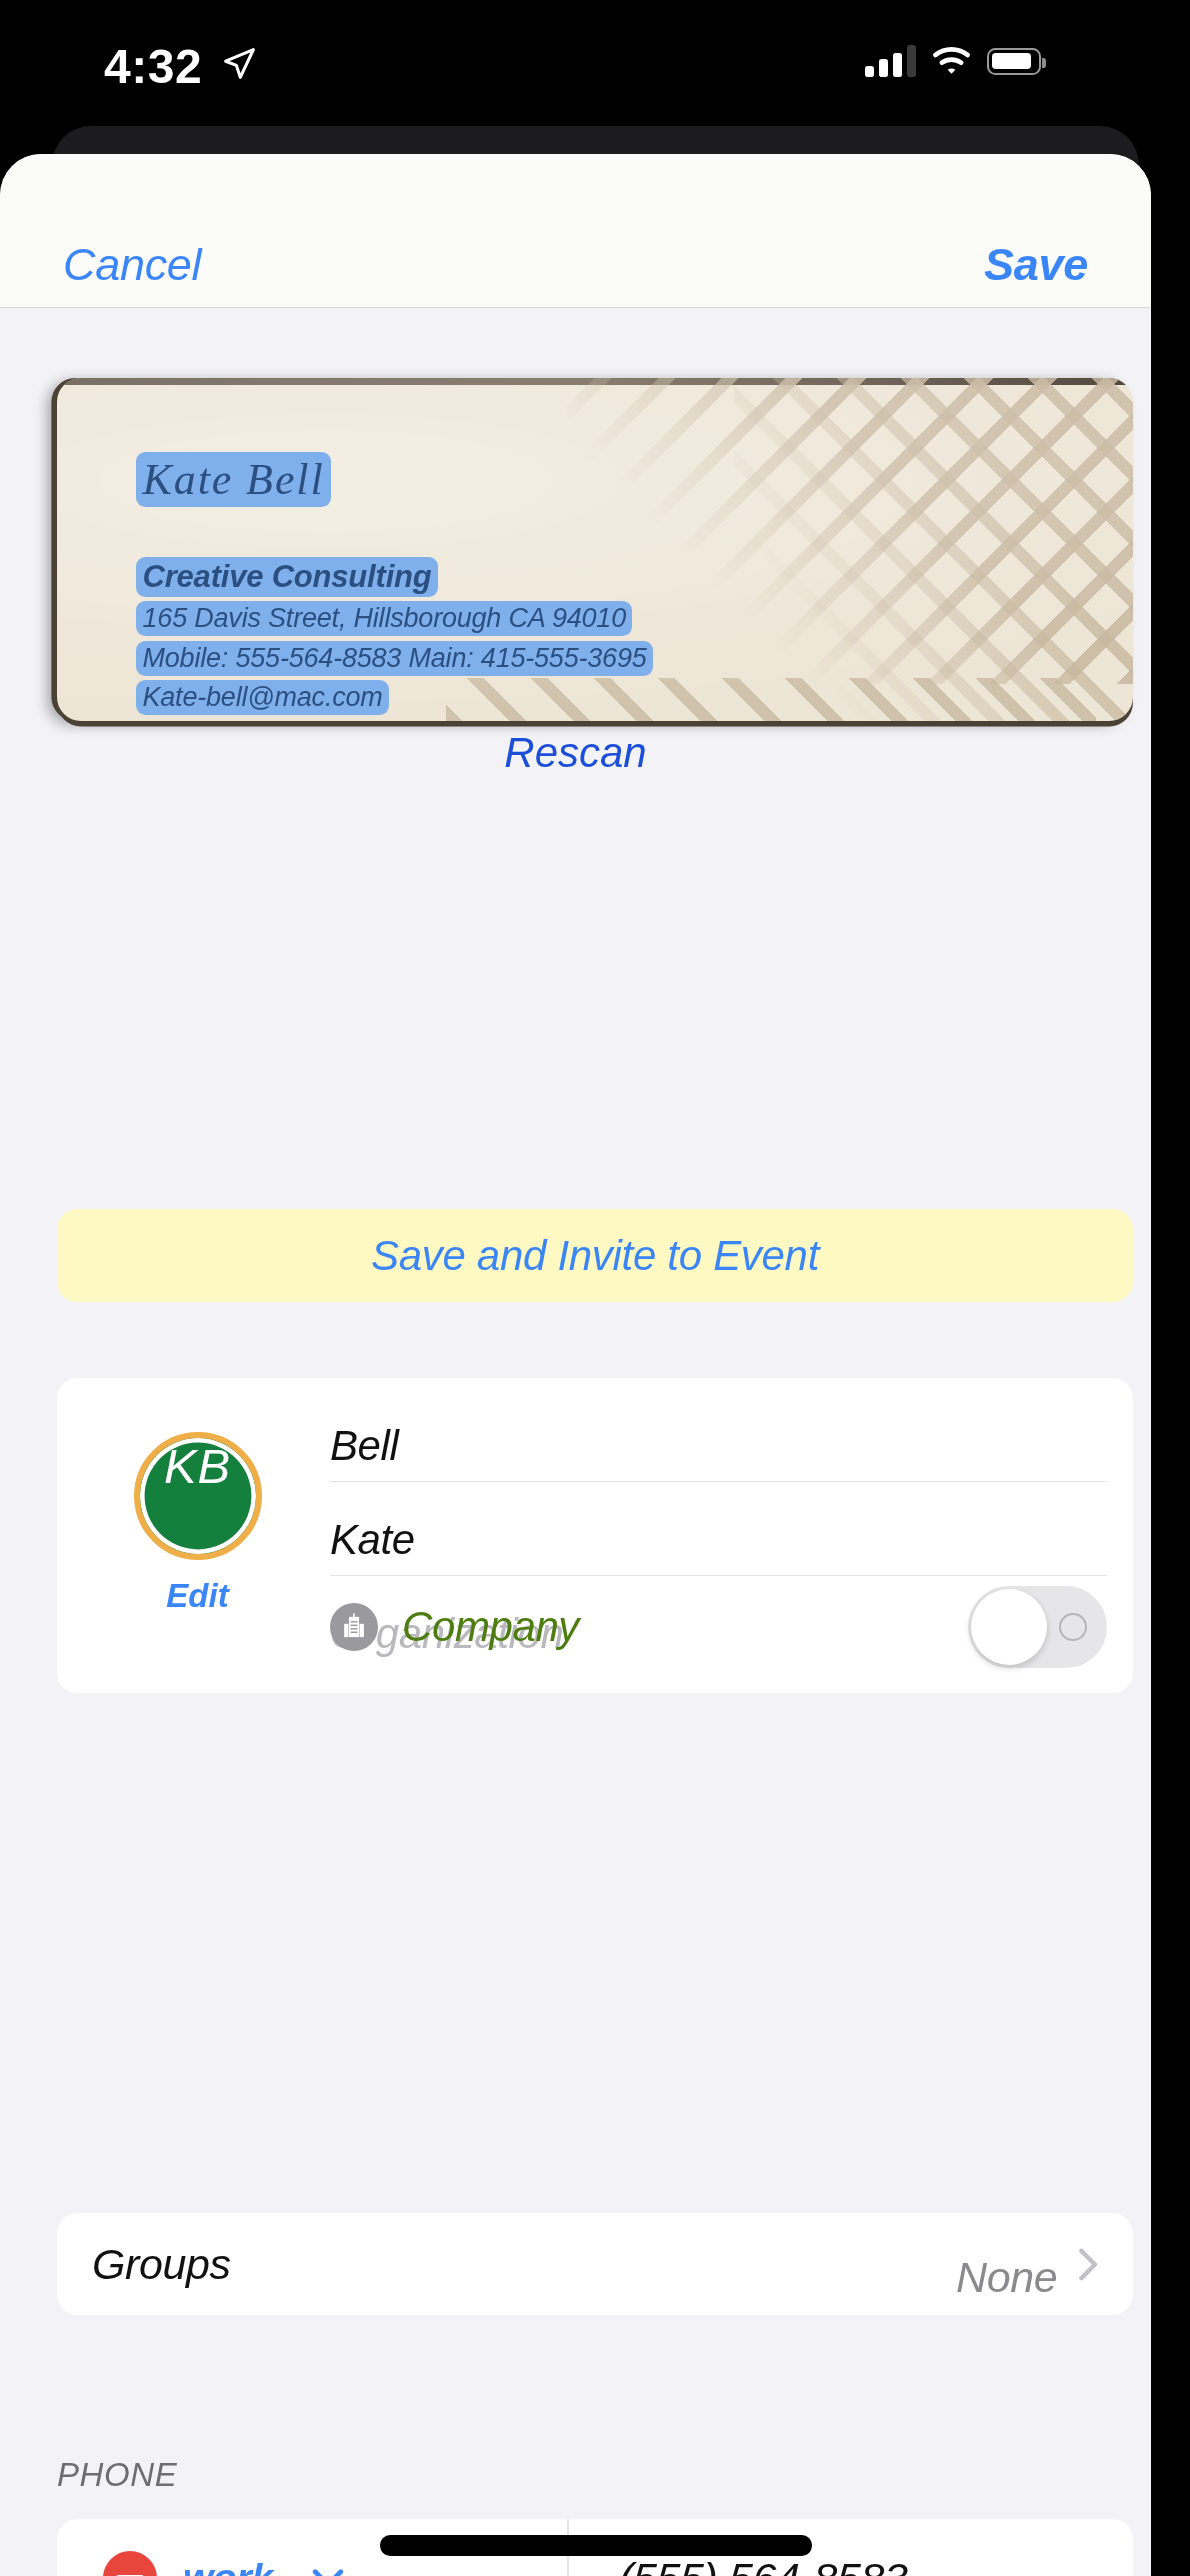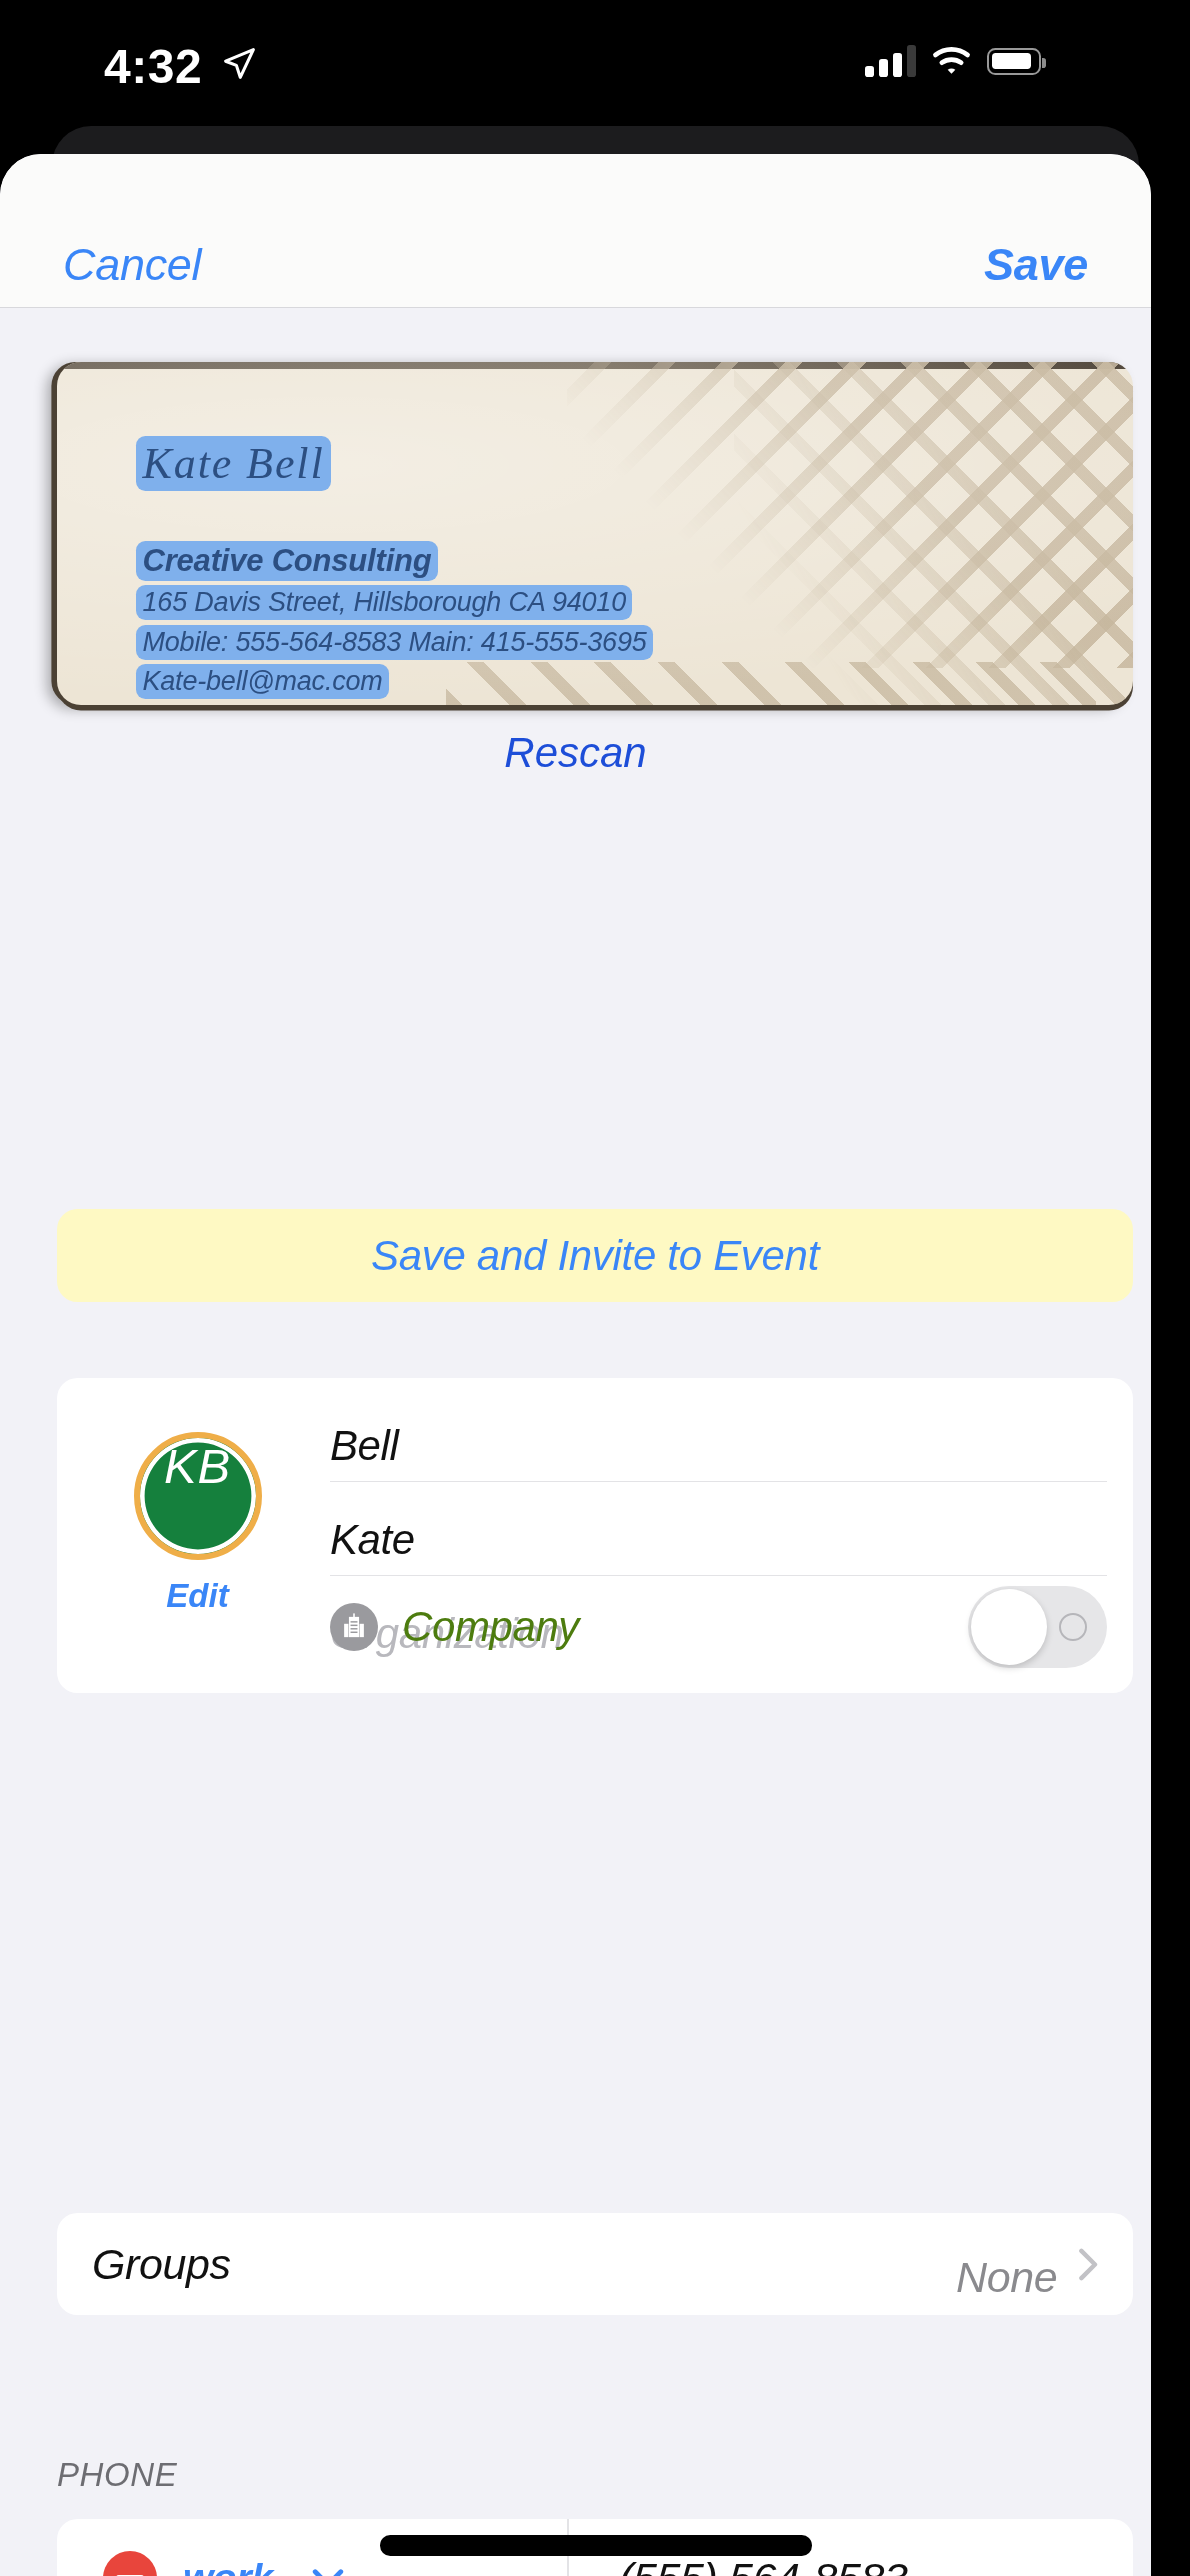--- a/index.html
+++ b/index.html
@@ -55,21 +55,21 @@
   .nav-cancel {
     position:absolute; left:63px; top:85px;
     font-size:45px; color:#3A86F7; font-weight:400; letter-spacing:-0.3px;
   }
   .nav-save {
     position:absolute; right:63px; top:85px;
     font-size:45px; color:#3A86F7; font-weight:700; letter-spacing:-0.3px;
   }
 
   
-  .card-wrap { position:absolute; left:57px; top:208px; width:1076px; height:343px; }
+  .card-wrap { position:absolute; left:57px; top:224px; width:1076px; height:343px; }
   .card {
     position:relative; width:100%; height:100%;
     background:#EDE5D5;
     border-radius:24px;
     box-shadow: -5.6px 0 0 0 #4b4134, 0 5.6px 0 0 #4b4134,
                 -9.3px 3.7px 13px rgba(0,0,0,.30);
     overflow:hidden;
   }
   .card::before{ 
     content:""; position:absolute; left:0; top:0; width:100%; height:6.5px;

